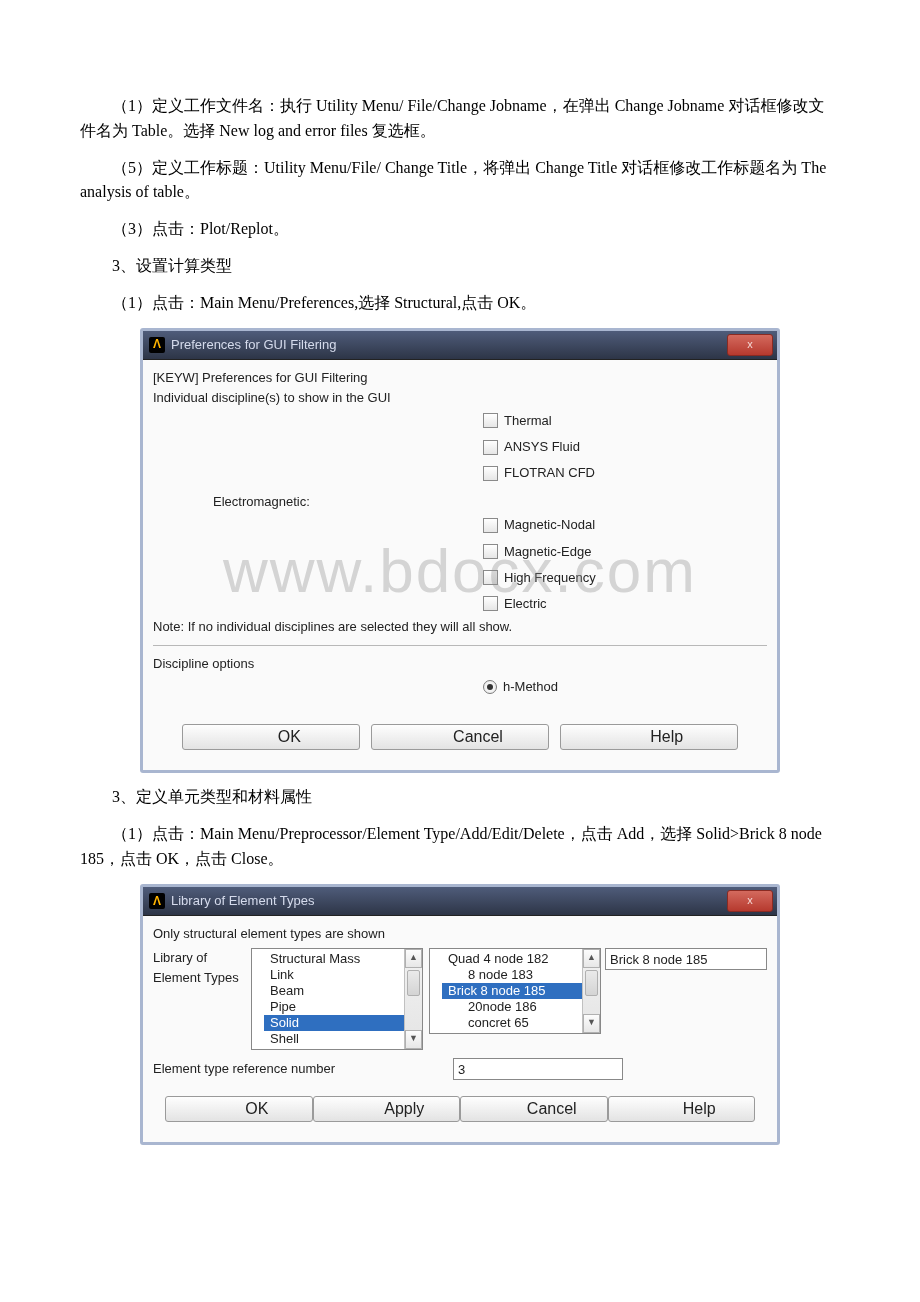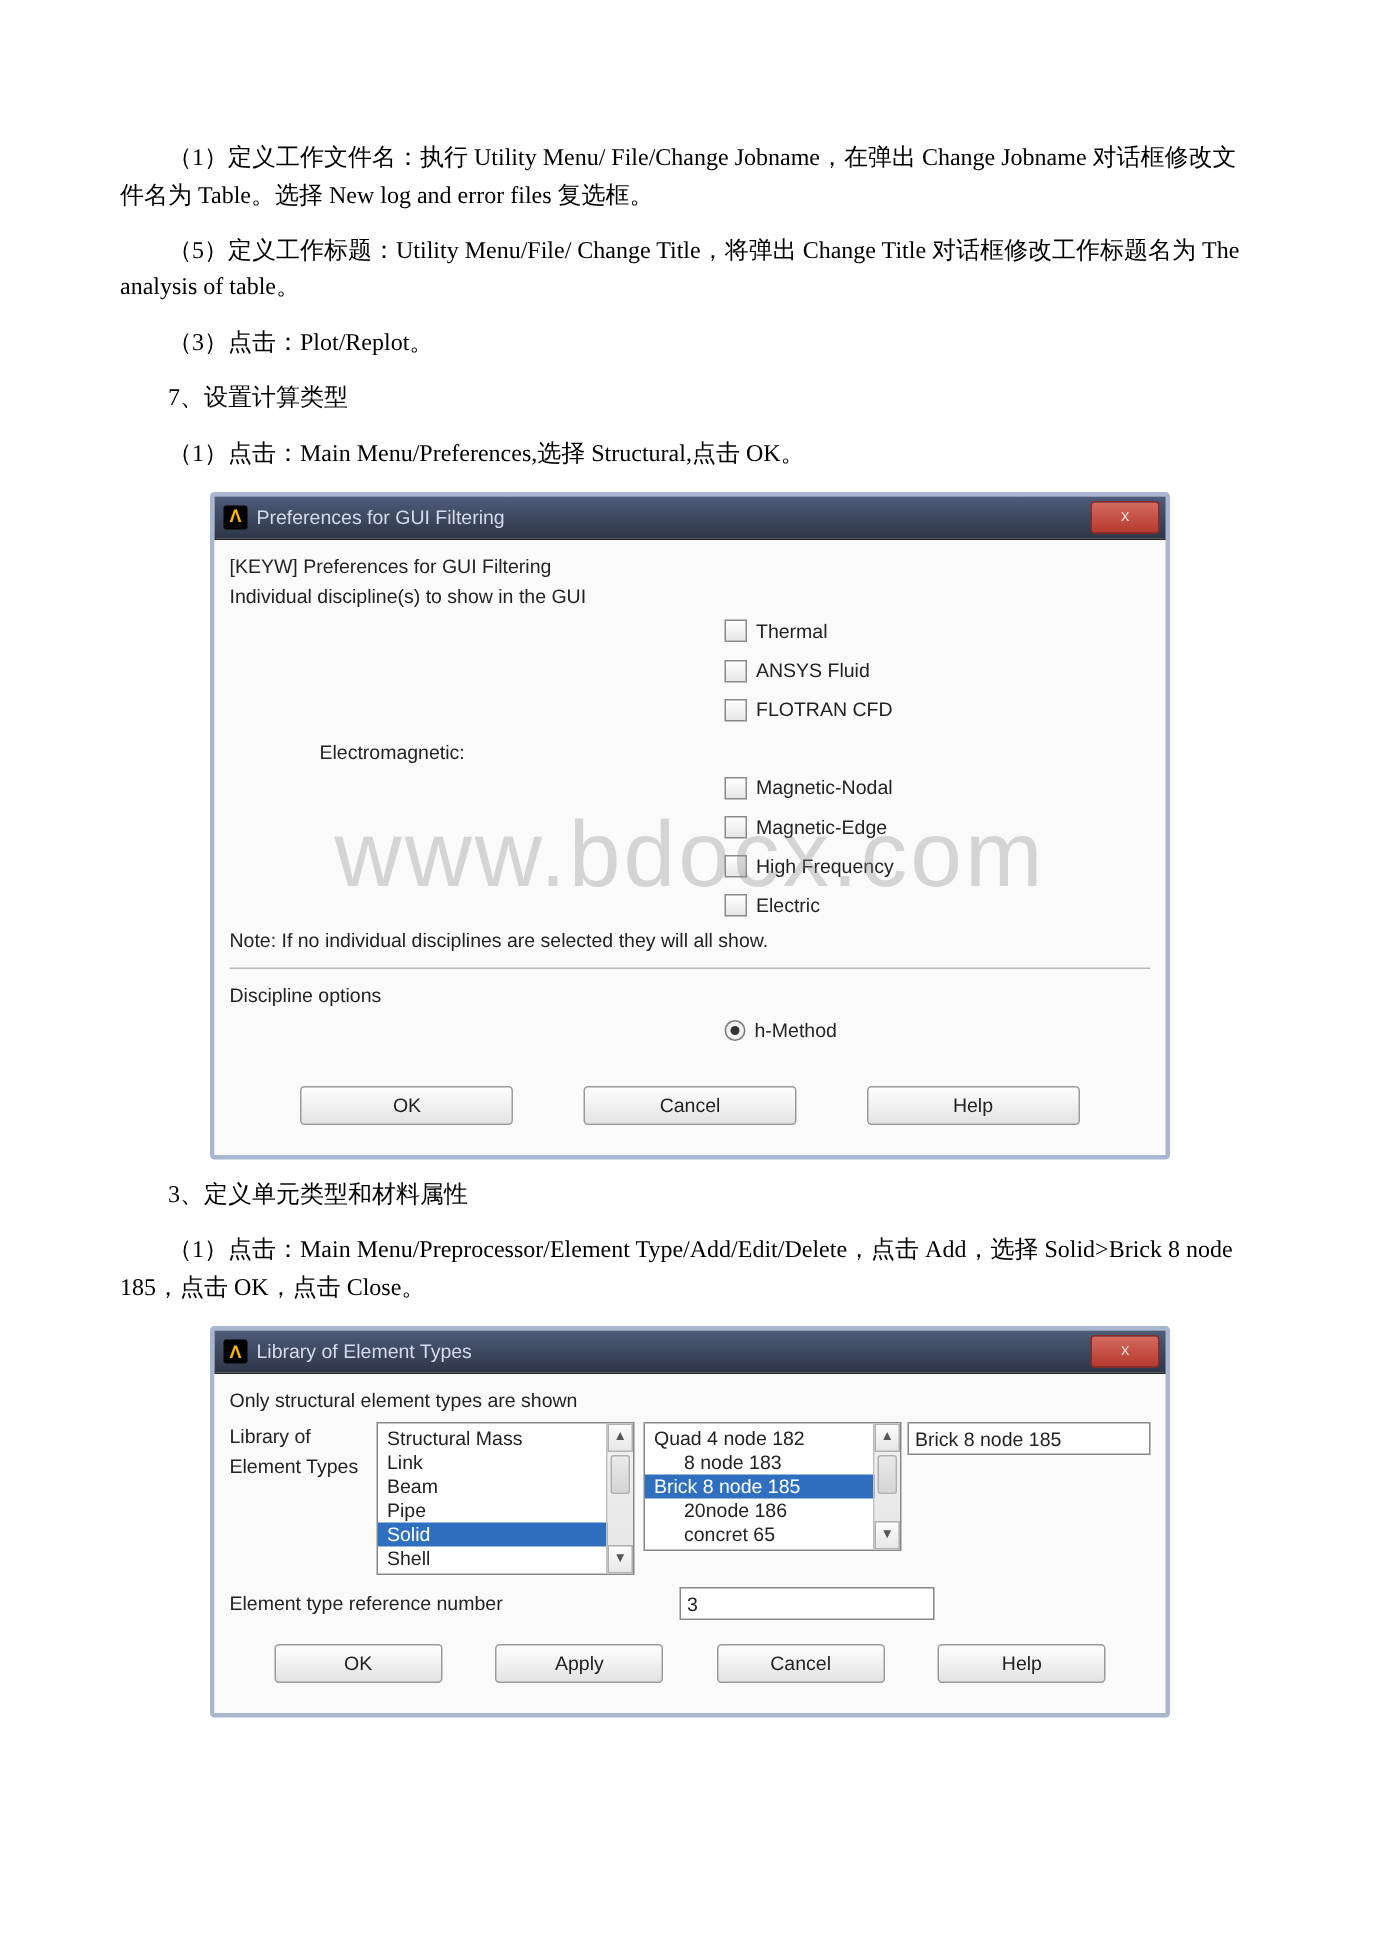--- a/index.html
+++ b/index.html
@@ -84,22 +84,22 @@
   }
   .radio.selected .dot::after { content:""; width:6px; height:6px; background:#333; border-radius:50%; }
   .hr { border:none; border-top:1px solid #b8b8b8; margin:8px 0; }
   .btnrow { display:flex; justify-content:space-around; margin-top:24px; padding:0 24px 6px 24px; }
   .btnrow .winbtn, .btnrow3 .winbtn {
     width: 140px; height: 24px;
     background: linear-gradient(#fefefe,#e3e3e3);
     border: 1px solid #9a9a9a;
     border-radius: 3px;
     font-family: "Segoe UI", Tahoma, sans-serif;
-    font-size: 13px;
-    display:flex; align-items:center; justify-content:center;
+    font-size: 16px;
+    display:flex; align-items:center; justify-content:center;padding-left:36px;
   }
   .btnrow3 .winbtn { width: 110px; }
   .optcol { display:flex; flex-direction:column; margin-left:330px; }
   .structural-focus { border:1px dotted #6a6a6a; padding:1px 2px; }
   .watermark {
     position:absolute;
     left:50%; top:50%;
     transform: translate(-50%,-44%);
     font-family: Arial, sans-serif;
     font-size: 62px;
@@ -113,21 +113,21 @@
   .listbox {
     border:1px solid #888;
     background:#fff;
     width: 170px;
     height: 100px;
     font-family: "Segoe UI", Tahoma, sans-serif;
     font-size: 13px;
     overflow:hidden;
     position:relative;
   }
-  .listbox .items { padding:2px 0; overflow-y:hidden; }
+  .listbox .items { padding:2px 0; overflow-y:hidden;margin-left:12px; }
   .listbox .items .li { padding:0 6px; white-space:nowrap; line-height:16px; }
   .listbox .items .li.sel { background:#2f6fc0; color:#fff; }
   .listbox .scroll {
     position:absolute; right:0; top:0; bottom:0; width:17px;
     background: linear-gradient(#f2f2f2,#e4e4e4);
     border-left:1px solid #c0c0c0;
     display:flex; flex-direction:column; justify-content:space-between;
   }
   .listbox .scroll .arrow {
     height:17px;
@@ -155,21 +155,21 @@
   .dlg2row { display:flex; align-items:flex-start; margin:4px 0; }
   .dlg2row .lbl { width:300px; }
   .btnrow3 { display:flex; justify-content:space-around; margin-top:16px; padding:0 12px 6px 12px; }
 </style>
 </head>
 <body>
 
 <p class="para">（1）定义工作文件名：执行 Utility Menu/ File/Change Jobname，在弹出 Change Jobname 对话框修改文件名为 Table。选择 New log and error files 复选框。</p>
 <p class="para">（5）定义工作标题：Utility Menu/File/ Change Title，将弹出 Change Title 对话框修改工作标题名为 The analysis of table。</p>
 <p class="para">（3）点击：Plot/Replot。</p>
-<p class="para">7、设置计算类型</p>
+<p class="para">3、设置计算类型</p>
 <p class="para">（1）点击：Main Menu/Preferences,选择 Structural,点击 OK。</p>
 
 <div class="window">
   <div class="titlebar">
     <span class="logo">Λ</span>
     <span>Preferences for GUI Filtering</span>
     <div class="closebtn">x</div>
   </div>
   <div class="dlgbody" style="position:relative;">
     <div>[KEYW] Preferences for GUI Filtering</div>

